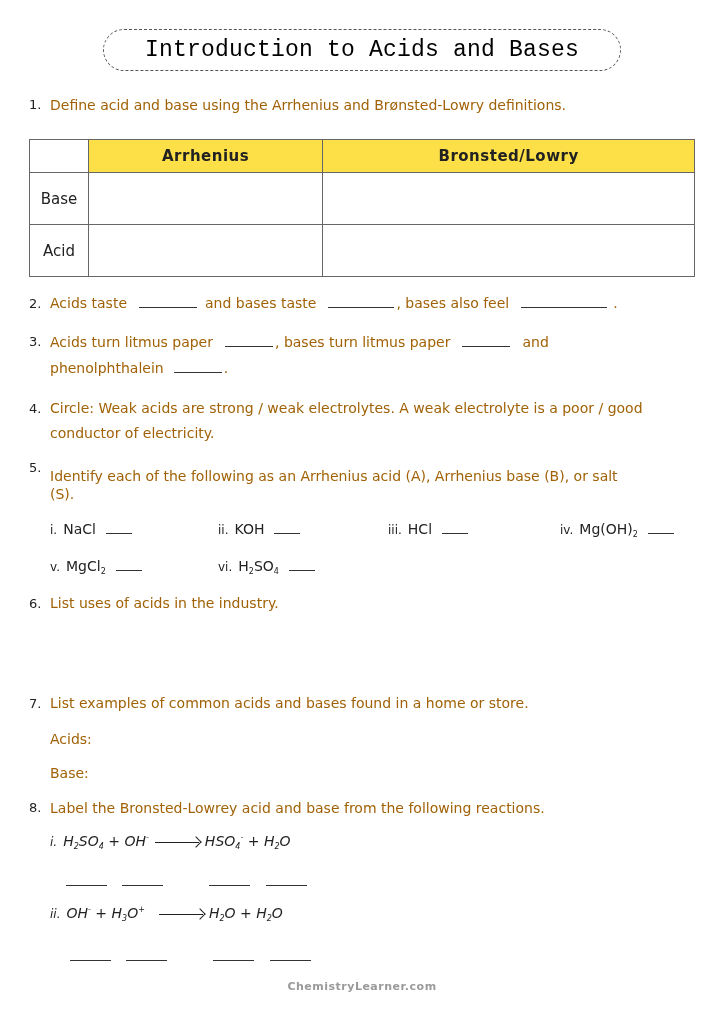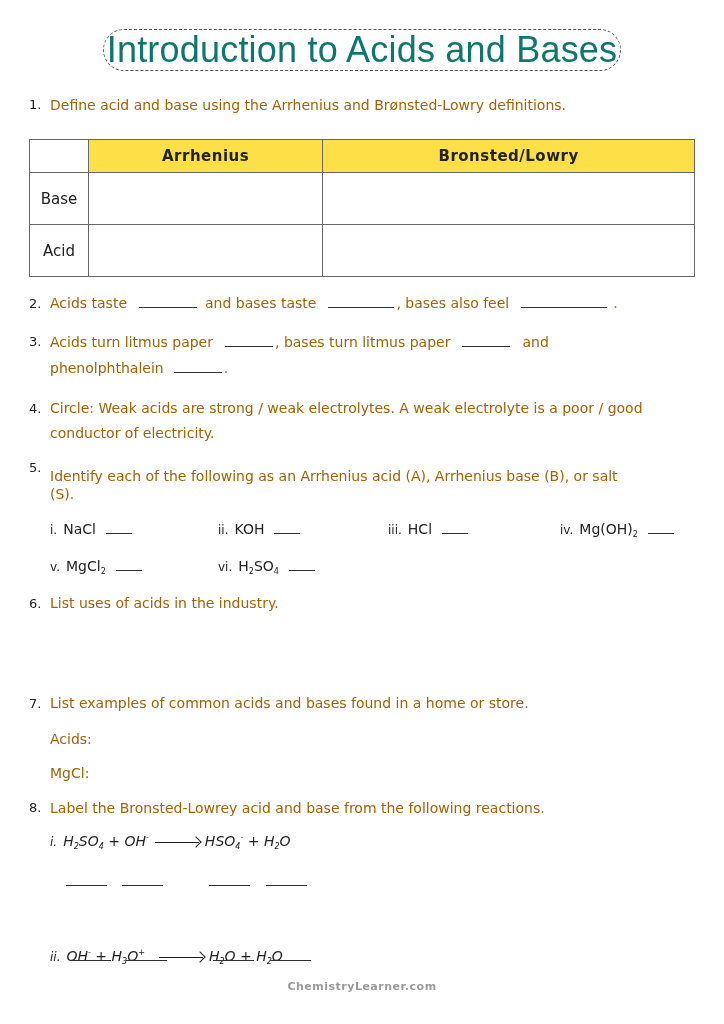--- a/index.html
+++ b/index.html
@@ -6,22 +6,22 @@
   body {
     width: 724px; height: 1024px; position: relative; overflow: hidden;
     font-family: "DejaVu Sans", sans-serif; color: #222222;
   }
   .title-box {
     position: absolute; left: 103px; top: 29px; width: 518px; height: 42px;
     border: 1.5px dashed #555555; border-radius: 22px; box-sizing: border-box;
     display: flex; align-items: center; justify-content: center;
   }
   .title {
-    font-family: Liberation Sans, sans-serif; font-size: 36px; font-weight: 500;
-    color: #0f766e; letter-spacing: 0.2px;
+    font-family: Liberation Mono, monospace; font-size: 23px; font-weight: 500;
+    color: #000000; letter-spacing: 0.2px;
   }
   .q { position: absolute; font-size: 14px; line-height: 26px; color: #a16207; white-space: nowrap; }
   .num { position: absolute; font-size: 13px; color: #222222; }
   .blank { display: inline-block; border-bottom: 1.5px solid #333333; height: 16px; vertical-align: baseline; margin: 0 6px; }
   table.def {
     position: absolute; left: 29px; top: 139px; width: 666px; border-collapse: collapse;
     font-size: 15px;
   }
   table.def td, table.def th { border: 1.5px solid #666666; }
   table.def th { background: #fde047; font-weight: bold; height: 30px; font-size: 15px; letter-spacing: 0.5px; }
@@ -110,34 +110,34 @@
   <span class="roman">vi.</span><span>H</span><span class="sub">2</span><span>SO</span><span class="sub">4</span><span class="sblank"></span>
 </div>
 
 <span class="num" style="left:29px;top:596px;">6.</span>
 <span class="q" style="left:50px;top:590px;">List uses of acids in the industry.</span>
 <div style="position:absolute;left:50px;top:618px;width:640px;height:66px;"></div>
 
 <span class="num" style="left:29px;top:696px;">7.</span>
 <span class="q" style="left:50px;top:690px;">List examples of common acids and bases found in a home or store.</span>
 <span class="q" style="left:50px;top:726px;">Acids:</span>
-<span class="q" style="left:50px;top:760px;">MgCl:</span>
+<span class="q" style="left:50px;top:760px;">Base:</span>
 
 <span class="num" style="left:29px;top:800px;">8.</span>
 <span class="q" style="left:50px;top:795px;">Label the Bronsted-Lowrey acid and base from the following reactions.</span>
 
 <div class="rxn" style="left:50px;top:833px;">
   <span class="roman" style="font-size:12px;margin-right:6px;">i.</span>H<span class="sub">2</span>SO<span class="sub">4</span> + OH<span class="sup">-</span><span class="arrow"></span>HSO<span class="sub">4</span><span class="sup">-</span> + H<span class="sub">2</span>O
 </div>
 <div class="line" style="left:66px;top:885px;"></div>
 <div class="line" style="left:122px;top:885px;"></div>
 <div class="line" style="left:209px;top:885px;"></div>
 <div class="line" style="left:266px;top:885px;"></div>
 
-<div class="rxn" style="left:50px;top:905px;margin-top:43px;">
+<div class="rxn" style="left:50px;top:905px;">
   <span class="roman" style="font-size:12px;margin-right:6px;">ii.</span>OH<span class="sup">-</span> + H<span class="sub">3</span>O<span class="sup">+</span><span class="arrow" style="margin-left:14px;"></span>H<span class="sub">2</span>O + H<span class="sub">2</span>O
 </div>
 <div class="line" style="left:70px;top:960px;"></div>
 <div class="line" style="left:126px;top:960px;"></div>
 <div class="line" style="left:213px;top:960px;"></div>
 <div class="line" style="left:270px;top:960px;"></div>
 
 <div class="footer">ChemistryLearner.com</div>
 
 </body></html>

